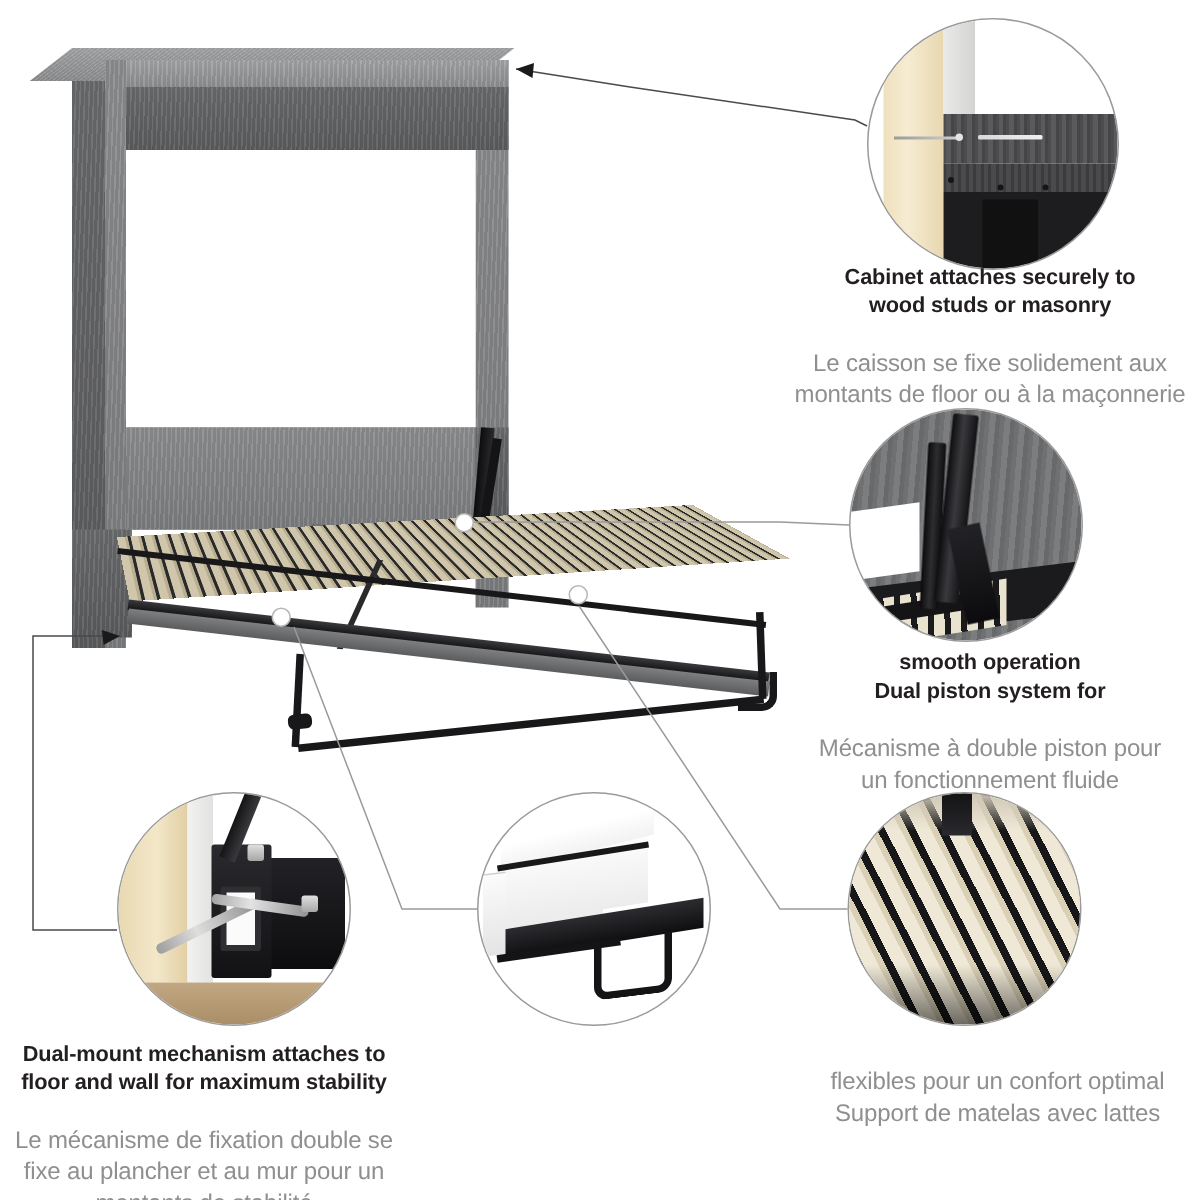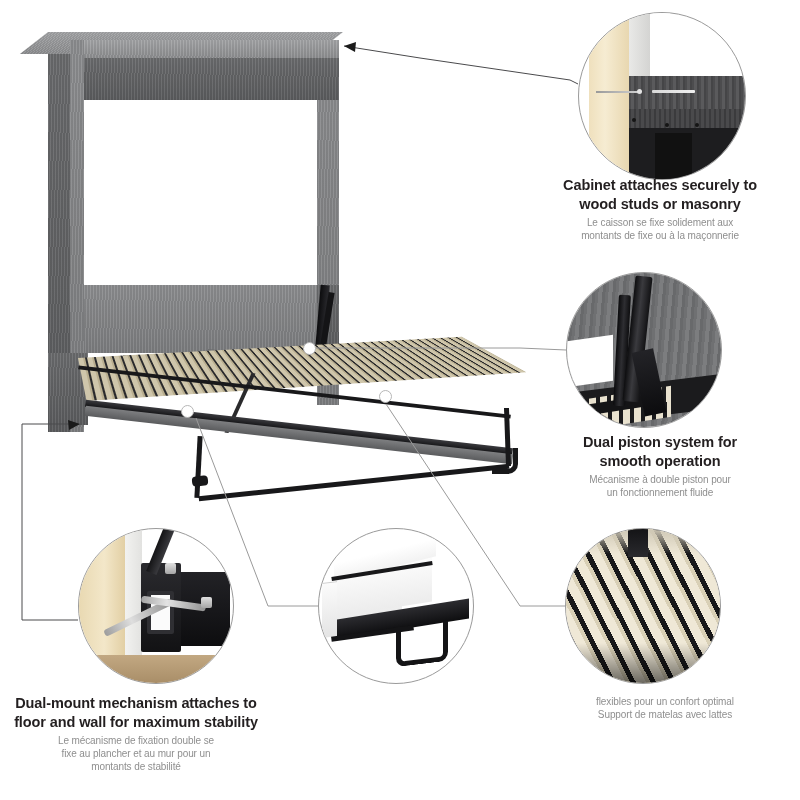--- a/index.html
+++ b/index.html
@@ -12,22 +12,22 @@
   }
   #stage { position: relative; width: 793px; height: 800px; background: #fff; }
 
   
   .callout-text { position: absolute; text-align: center; }
   .en {
     font-size: 14.5px; font-weight: bold; color: #231f20;
     line-height: 1.33; letter-spacing: -0.1px;
   }
   .fr {
-    font-size: 10px; font-weight: normal; color: #8f8f8f;
-    line-height: 1.33; letter-spacing: -0.1px; margin-top: 1px;
+    font-size: 16px; font-weight: normal; color: #8f8f8f;
+    line-height: 1.33; letter-spacing: -0.1px; margin-top: 17px;
   }
 
   
   .circle {
     position: absolute; border-radius: 50%;
     border: 1px solid #9a9a9a; overflow: hidden; background: #fff;
   }
   .circle .inner { position: absolute; inset: 0; }
 
   
@@ -273,40 +273,40 @@
       <div class="c1-dot" style="left:70%; top:66%;"></div>
     </div>
   </div>
   <div class="callout-text" style="left:520px; top:176px; width:280px;">
     <div class="en">
       <div>Cabinet attaches securely to</div>
       <div>wood studs or masonry</div>
     </div>
     <div class="fr">
       <div>Le caisson se fixe solidement aux</div>
-      <div>montants de fixe ou à la maçonnerie</div>
+      <div>montants de floor ou à la maçonnerie</div>
     </div>
   </div>
 
   <div class="circle" style="left:566px; top:272px; width:156px; height:156px;">
     <div class="inner">
       <div class="c2-wall"></div>
       <div class="c2-notch"></div>
       <div class="c2-low"></div>
       <div class="c2-slats"></div>
       <div class="c2-rail"></div>
       <div class="c2-piston2"></div>
       <div class="c2-piston1"></div>
       <div class="c2-brkt"></div>
     </div>
   </div>
   <div class="callout-text" style="left:520px; top:433px; width:280px;">
     <div class="en">
+      <div>smooth operation</div>
       <div>Dual piston system for</div>
-      <div>smooth operation</div>
     </div>
     <div class="fr">
       <div>Mécanisme à double piston pour</div>
       <div>un fonctionnement fluide</div>
     </div>
   </div>
 
   <div class="circle" style="left:78px; top:528px; width:156px; height:156px;">
     <div class="inner">
       <div class="c3-wood"></div>

